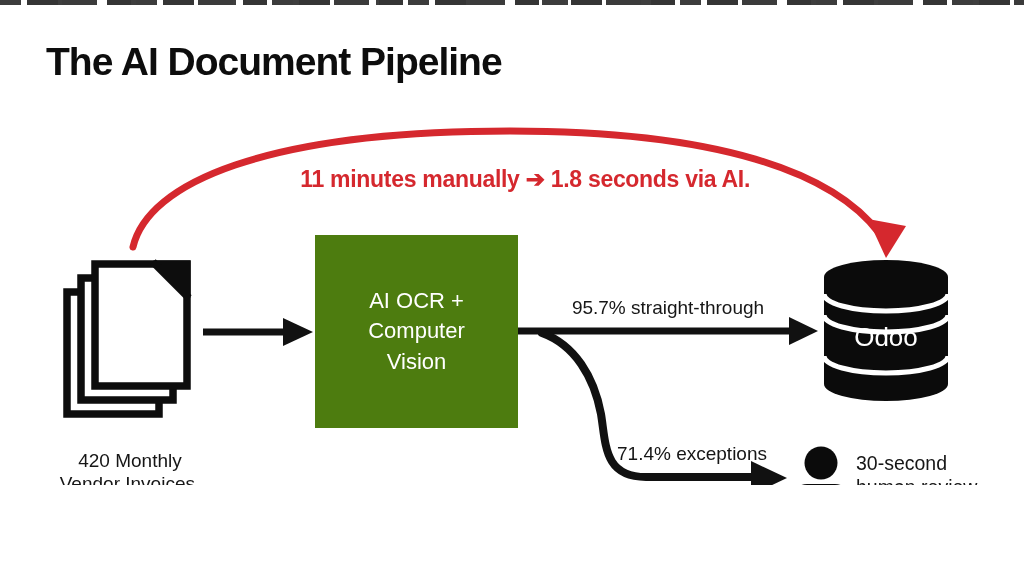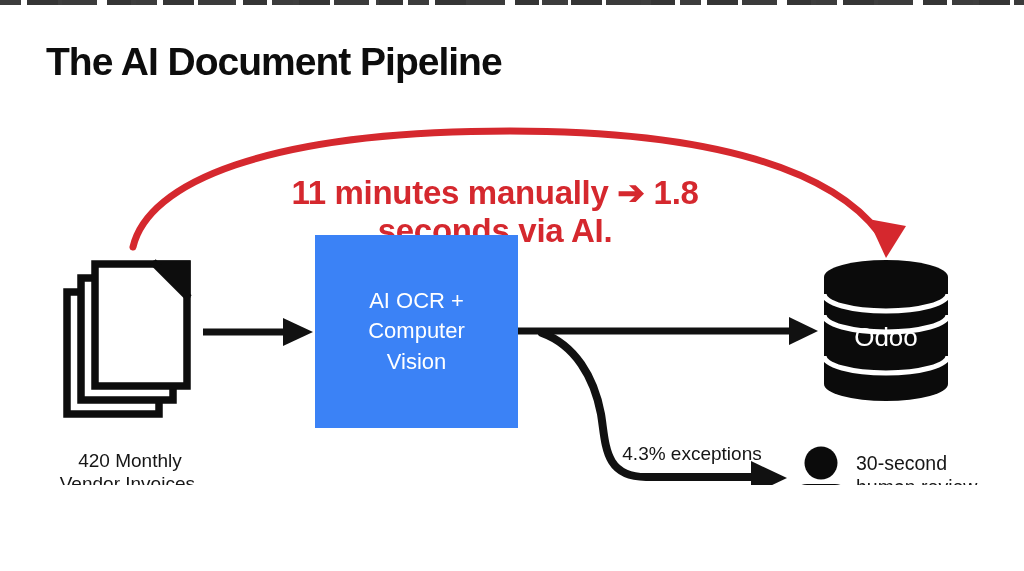--- a/index.html
+++ b/index.html
@@ -13,29 +13,29 @@
       repeating-linear-gradient(90deg, #222 0 21px, transparent 21px 27px, #1a1a1a 27px 58px, transparent 58px 62px, #202020 62px 97px, transparent 97px 107px, #1a1a1a 107px 131px, transparent 131px 136px),
       repeating-linear-gradient(90deg, transparent 0 44px, #242424 44px 70px, transparent 70px 83px);
     opacity:.88;
   }
   .title {
     position:absolute; left:46px; top:40px; margin:0;
     font-size:39px; font-weight:bold; letter-spacing:-1px; color:#0d0d0d;
   }
   .overlay { position:absolute; left:0; top:0; width:1024px; height:571px; }
   .banner-label {
-    position:absolute; left:240px; top:173px; width:510px; text-align:center;
-    font-size:33px; font-weight:bold; color:#d5282e; letter-spacing:-0.3px;
+    position:absolute; left:240px; top:166px; width:510px; text-align:right;
+    font-size:23px; font-weight:bold; color:#d5282e; letter-spacing:-0.3px;
   }
   .icon-svg { position:absolute; }
   .node-label { position:absolute; font-size:19px; color:#161616; line-height:1.22; white-space:pre-line; }
   .center { text-align:center; }
   .processor-box {
     position:absolute; left:315px; top:235px; width:203px; height:193px;
-    background:#3b82f6; display:flex; align-items:center; justify-content:center;
+    background:#4d7c0f; display:flex; align-items:center; justify-content:center;
   }
   .processor-box .box-label {
     color:#ffffff; font-size:22px; line-height:1.38; text-align:center; white-space:pre-line;
   }
   .flow-label { position:absolute; font-size:19px; color:#161616; text-align:center; }
   .db-text { font-family:"Liberation Sans", sans-serif; }
 </style>
 </head>
 <body>
 
@@ -73,22 +73,23 @@
   <div class="node-label center" style="left:35px; top:449px; width:190px;">420 Monthly
 Vendor Invoices.</div>
 
   <div class="processor-box">
     <div class="box-label">AI OCR +
 Computer
 Vision</div>
   </div>
 
 
+  <div class="flow-label" style="left:543px; top:297px; width:250px;">95.7% straight-through</div>
 
-  <div class="flow-label" style="left:602px; top:443px; width:180px;">4.3% exceptions</div>
+  <div class="flow-label" style="left:602px; top:443px; width:180px;">71.4% exceptions</div>
 
   <svg class="icon-svg" style="left:820px; top:258px;" width="132" height="145" viewBox="0 0 132 145" xmlns="http://www.w3.org/2000/svg">
     <path d="M 4,19 A 62,17 0 0 1 128,19 L 128,126 A 62,17 0 0 1 4,126 Z" fill="#0b0b0b"></path>
     <path d="M 4,36 A 62,17 0 0 0 128,36" fill="none" stroke="#ffffff" stroke-width="5"></path>
     <path d="M 4,57 A 62,17 0 0 0 128,57" fill="none" stroke="#ffffff" stroke-width="5"></path>
     <path d="M 4,98 A 62,17 0 0 0 128,98" fill="none" stroke="#ffffff" stroke-width="5"></path>
     <text class="db-text" x="66" y="88" font-size="26" fill="#ffffff" text-anchor="middle">Odoo</text>
   </svg>
 
   <svg class="icon-svg" style="left:790px; top:446px;" width="62" height="70" viewBox="0 0 62 70" xmlns="http://www.w3.org/2000/svg">

